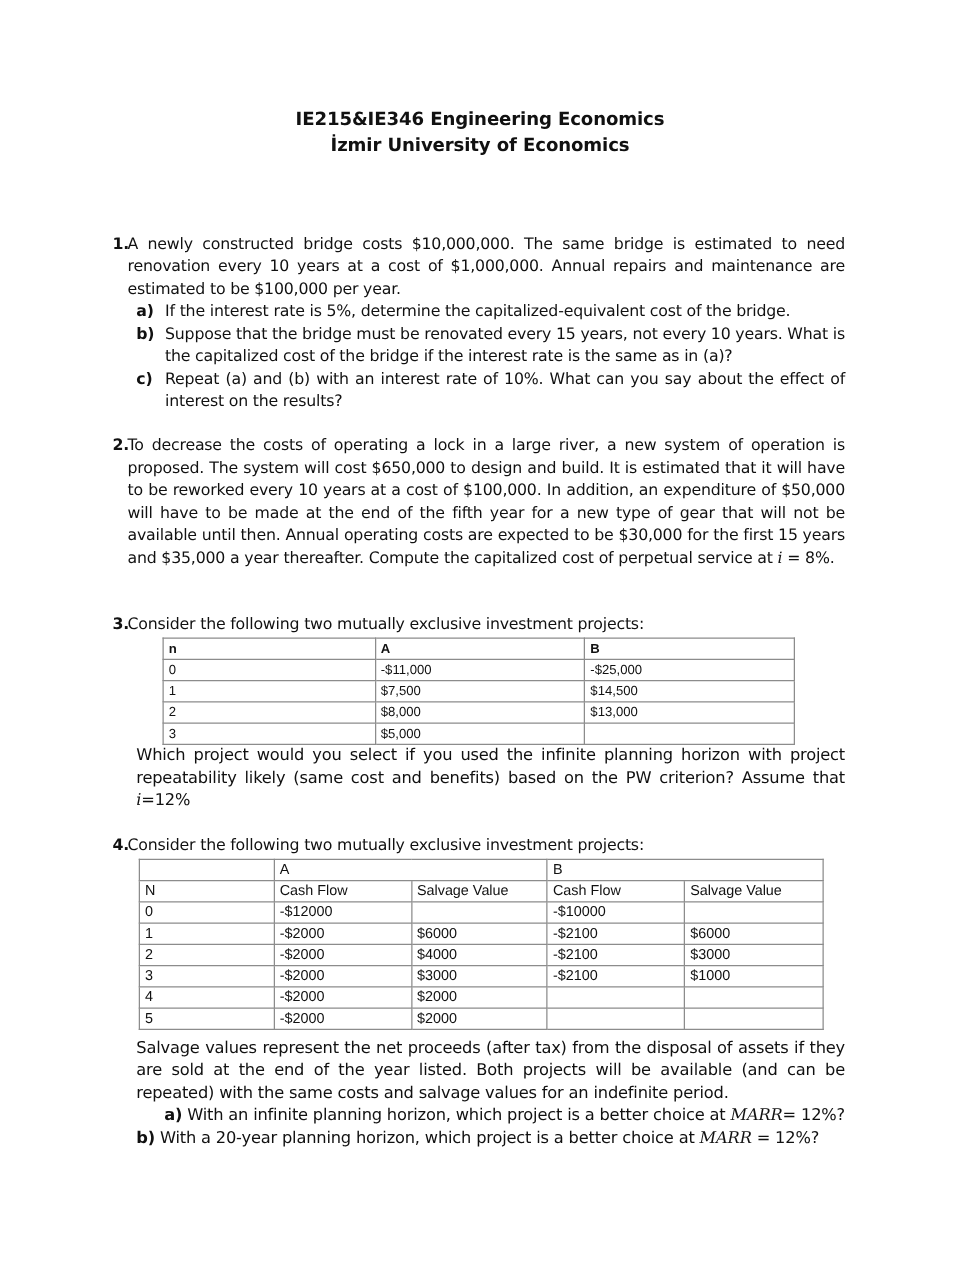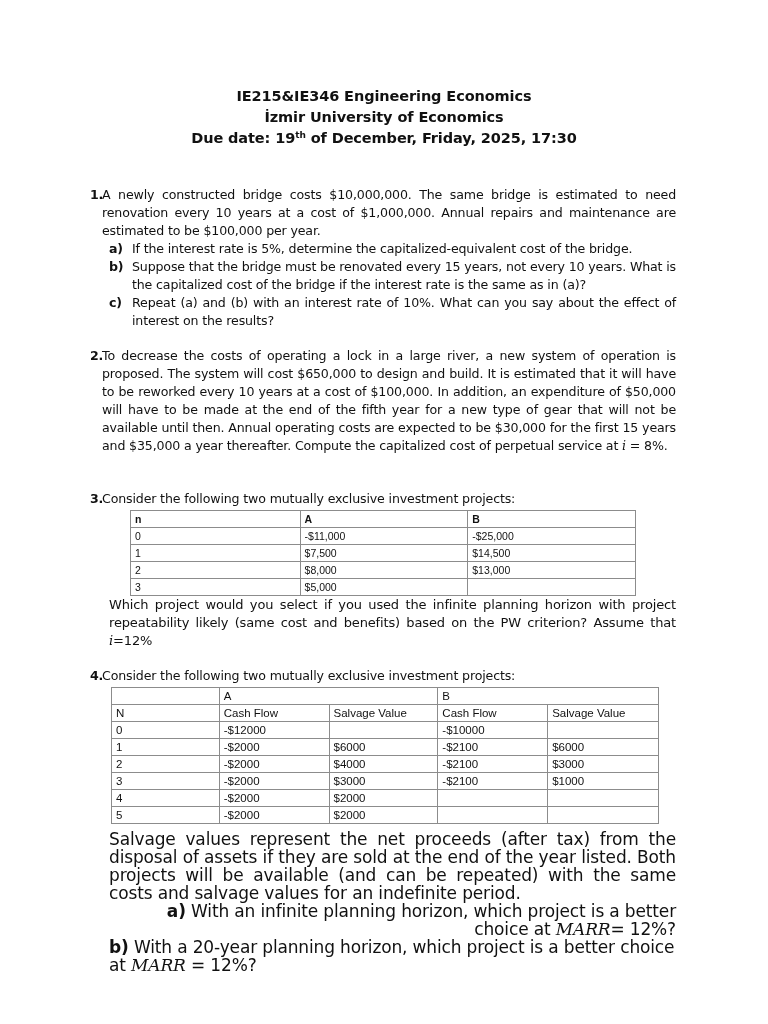--- a/index.html
+++ b/index.html
@@ -23,34 +23,33 @@
     .sub .lbl { position: absolute; left: 0; top: 0; font-weight: bold; }
     .sub .txt { margin-left: 23px; text-align: justify; }
     .ital { font-style: italic; font-family: "DejaVu Serif", serif; }
     table { border-collapse: collapse; position: absolute; }
     .t3 { left: 130px; top: 510px; width: 506px; font-size: 10.5px; font-family: "Liberation Sans", sans-serif; }
     .t3 td { border: 1px solid #8c8c8c; padding: 0 4px; height: 16px; line-height: 16px; }
     .t3 tr.head td { font-weight: bold; }
     .t4 { left: 111px; top: 687px; width: 548px; font-size: 11.5px; font-family: "Liberation Sans", sans-serif; }
     .t4 td { border: 1px solid #8c8c8c; padding: 0 4px; height: 16px; line-height: 16px; }
     .after4 { position: absolute; left: 109px; width: 567px; top: 830px;
-      font-size: 17px; line-height: 18px; letter-spacing: -0.15px; text-align: justify; }
+      font-size: 13px; line-height: 18px; letter-spacing: -0.15px; text-align: justify; }
     .after4 b { font-weight: bold; }
     .after3 { position: absolute; left: 109px; width: 567px; top: 596px;
       font-size: 13px; line-height: 18px; letter-spacing: -0.15px; text-align: justify; }
   </style>
 </head>
 <body>
 
 <div class="page">
 
   <div class="header">
     <div>IE215&amp;IE346 Engineering Economics</div>
     <div>İzmir University of Economics</div>
-    <div><span>Due date: 19</span><sup>th</sup><span> of December, Friday, 2025, 17:30</span></div>
   </div>
 
   <div class="q" style="top:186px;">
     <span class="num">1.</span>
     <div class="body">A newly constructed bridge costs $10,000,000. The same bridge is estimated to need renovation every 10 years at a cost of $1,000,000. Annual repairs and maintenance are estimated to be $100,000 per year.</div>
     <div class="sub">
       <span class="lbl">a)</span>
       <div class="txt">If the interest rate is 5%, determine the capitalized-equivalent cost of the bridge.</div>
     </div>
     <div class="sub">

